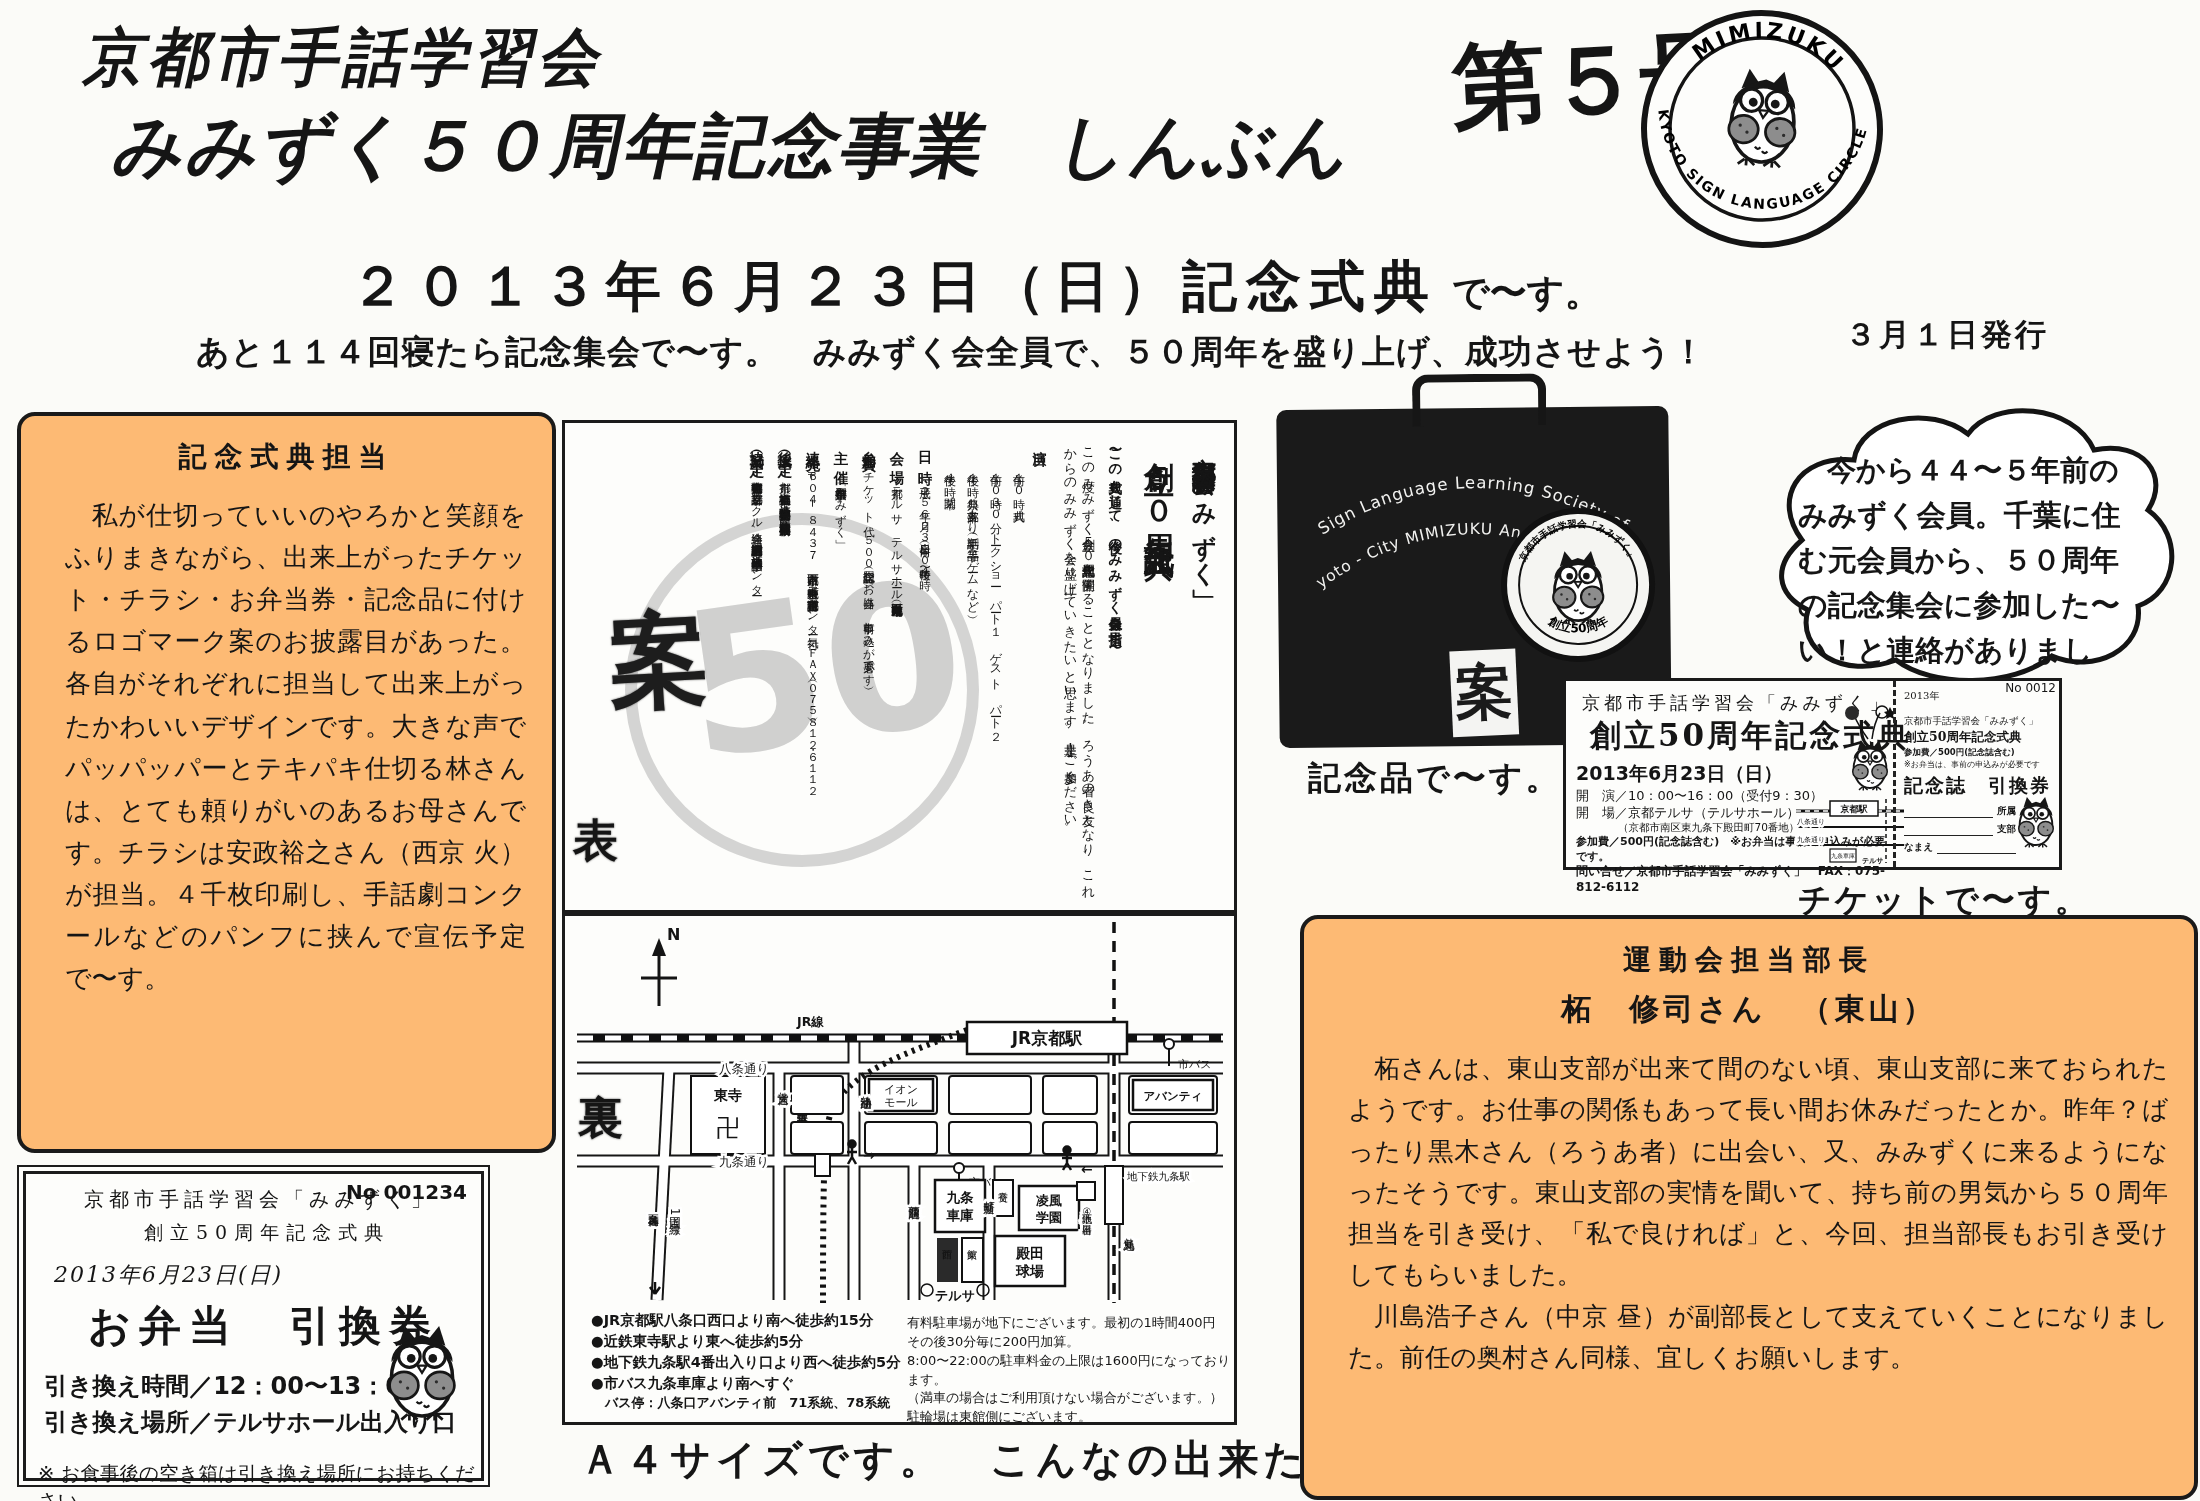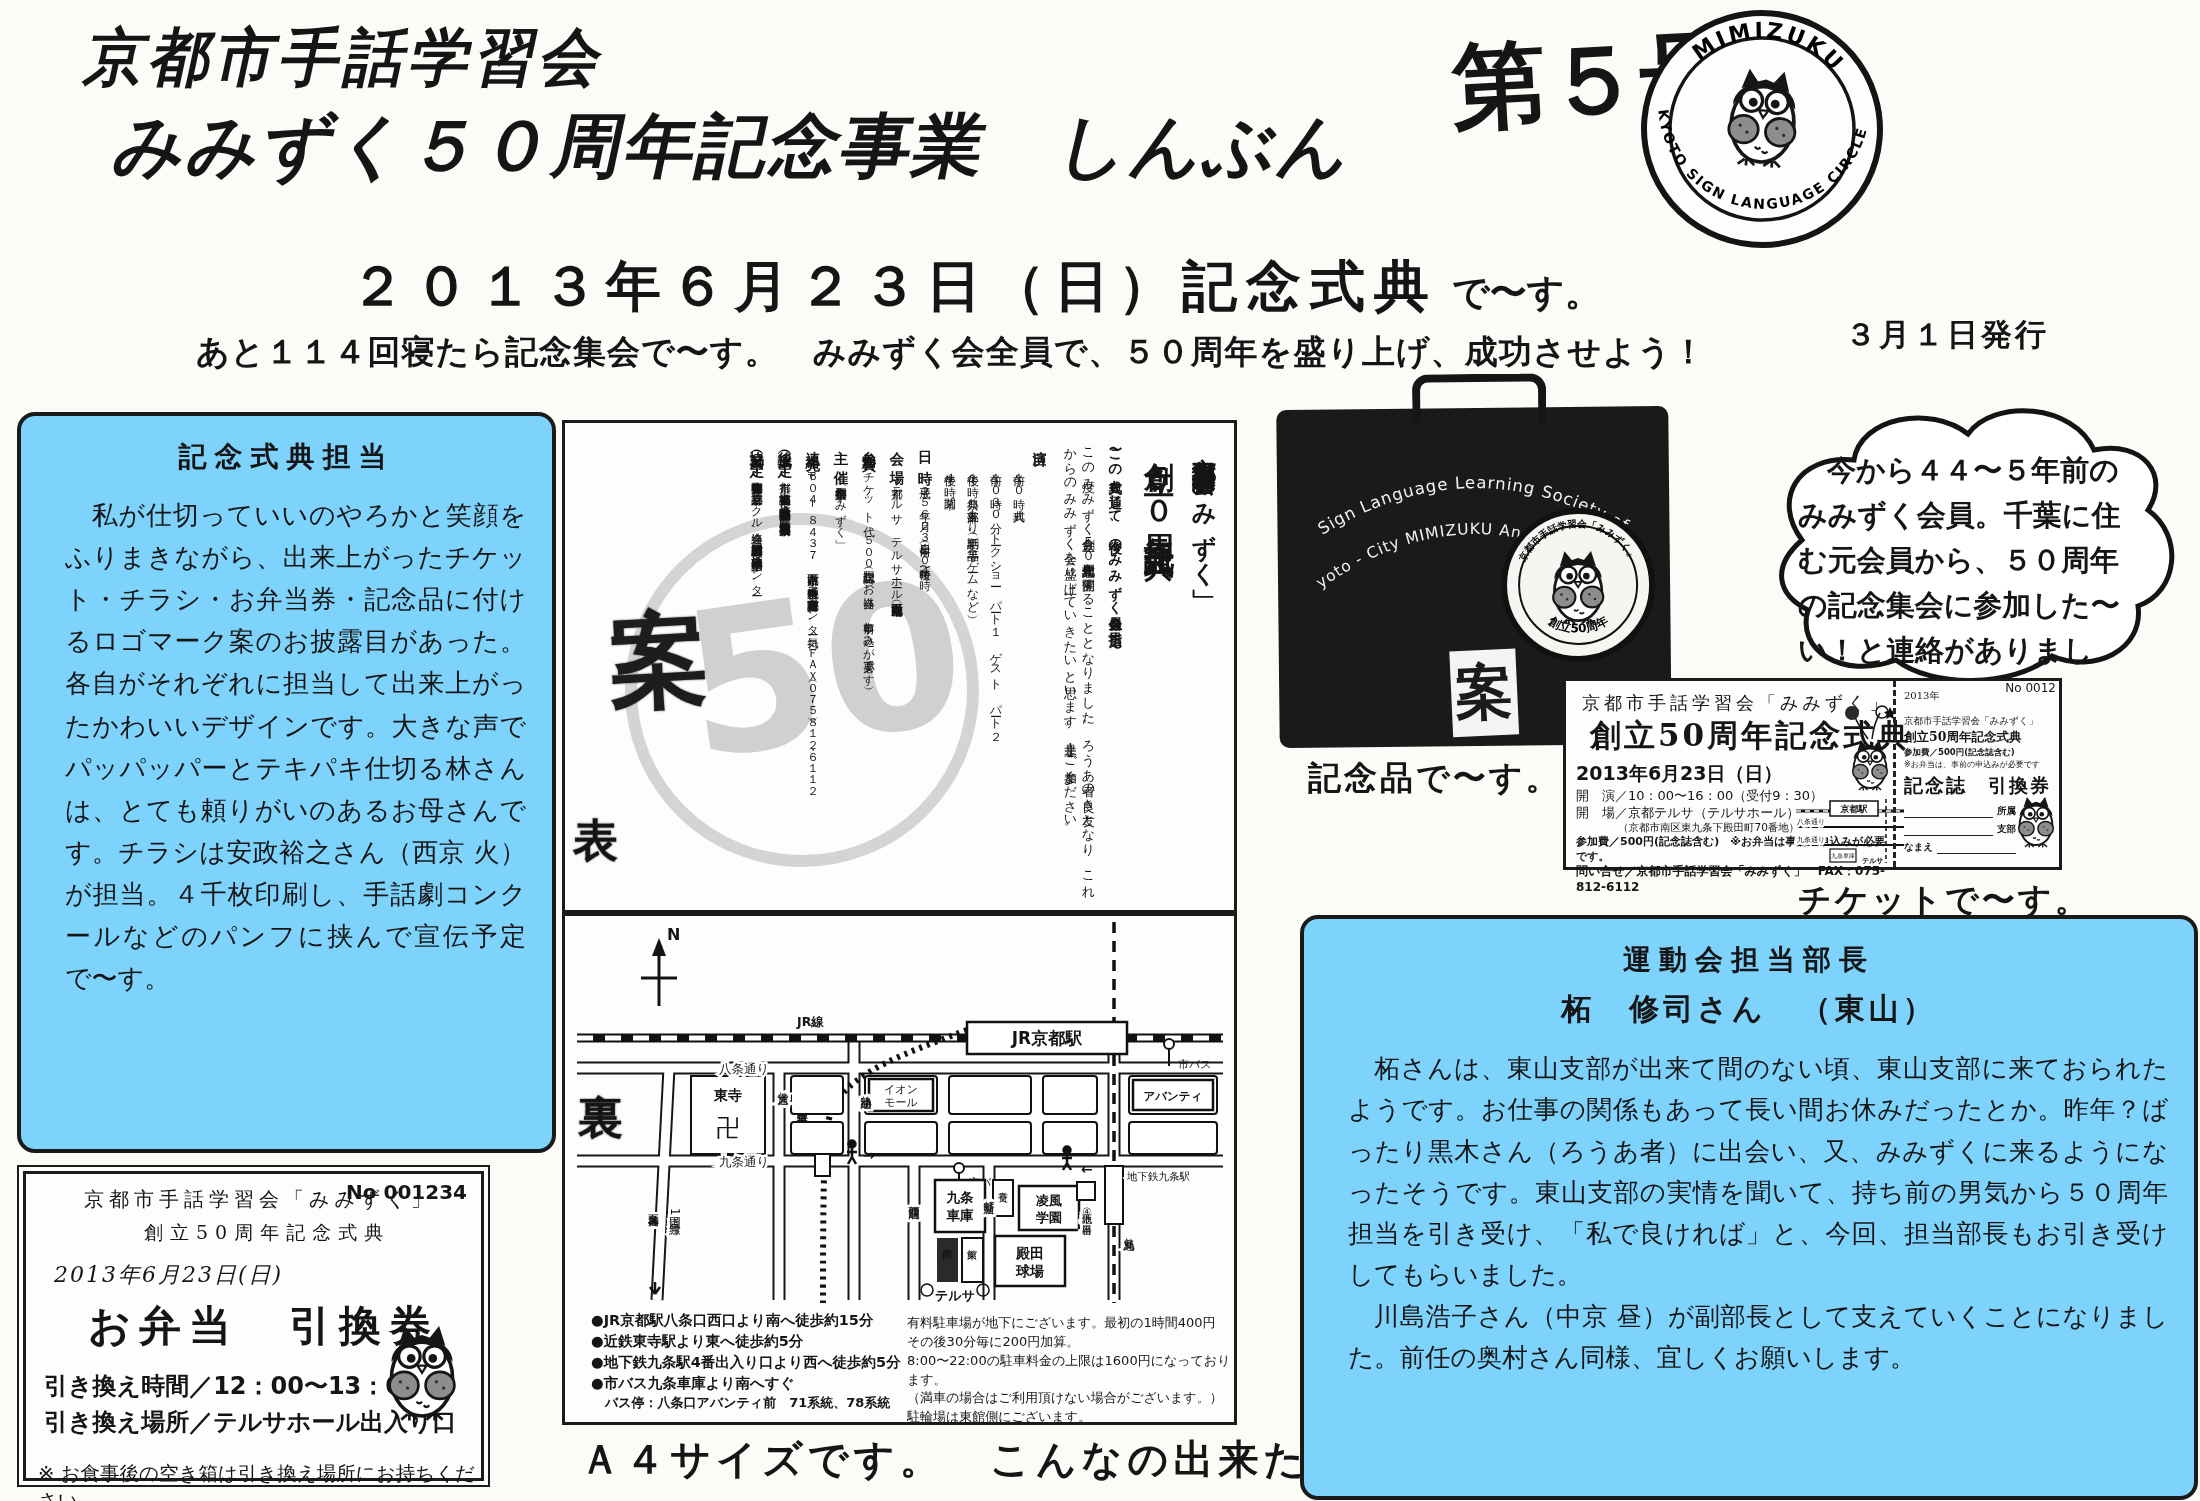--- a/index.html
+++ b/index.html
@@ -13,21 +13,21 @@
   .title2{left:126px;top:100px;font-size:70px;font-weight:900;letter-spacing:2px;
           transform:skewX(-12deg);transform-origin:left top;}
   .issue{left:1452px;top:18px;font-size:94px;font-weight:900;transform:rotate(-3deg);}
   .headline{left:350px;top:250px;display:flex;align-items:baseline;gap:14px;}
   .headline .hl-main{font-size:55px;font-weight:800;letter-spacing:9px;}
   .headline .hl-suffix{font-size:37px;font-weight:700;}
   .subheadline{left:196px;top:330px;font-size:33px;font-weight:700;letter-spacing:1px;}
   .pubdate{left:1845px;top:314px;font-size:31px;font-weight:700;letter-spacing:3px;}
 
   
-  .article-box{border:4px solid #1a1a1a;border-radius:18px;background:#7dd3fc;}
+  .article-box{border:4px solid #1a1a1a;border-radius:18px;background:#fdba74;}
   .art-role{text-align:center;font-size:28px;font-weight:800;letter-spacing:8px;margin-top:22px;}
   .art-person{text-align:center;font-size:30px;font-weight:800;letter-spacing:4px;margin-top:10px;}
   .art-body{font-size:26px;line-height:1.62;padding:18px 26px 0 44px;text-align:justify;}
 
   
   .flyer{left:562px;top:420px;width:675px;height:1005px;}
   .panel{position:absolute;left:0;width:675px;border:3px solid #1b1b1b;background:#fdfdfb;box-sizing:border-box;}
   .panel-front{top:0;height:493px;}
   .panel-back{top:493px;height:512px;}
   .flyer-cols{position:absolute;top:16px;right:14px;bottom:12px;left:14px;

